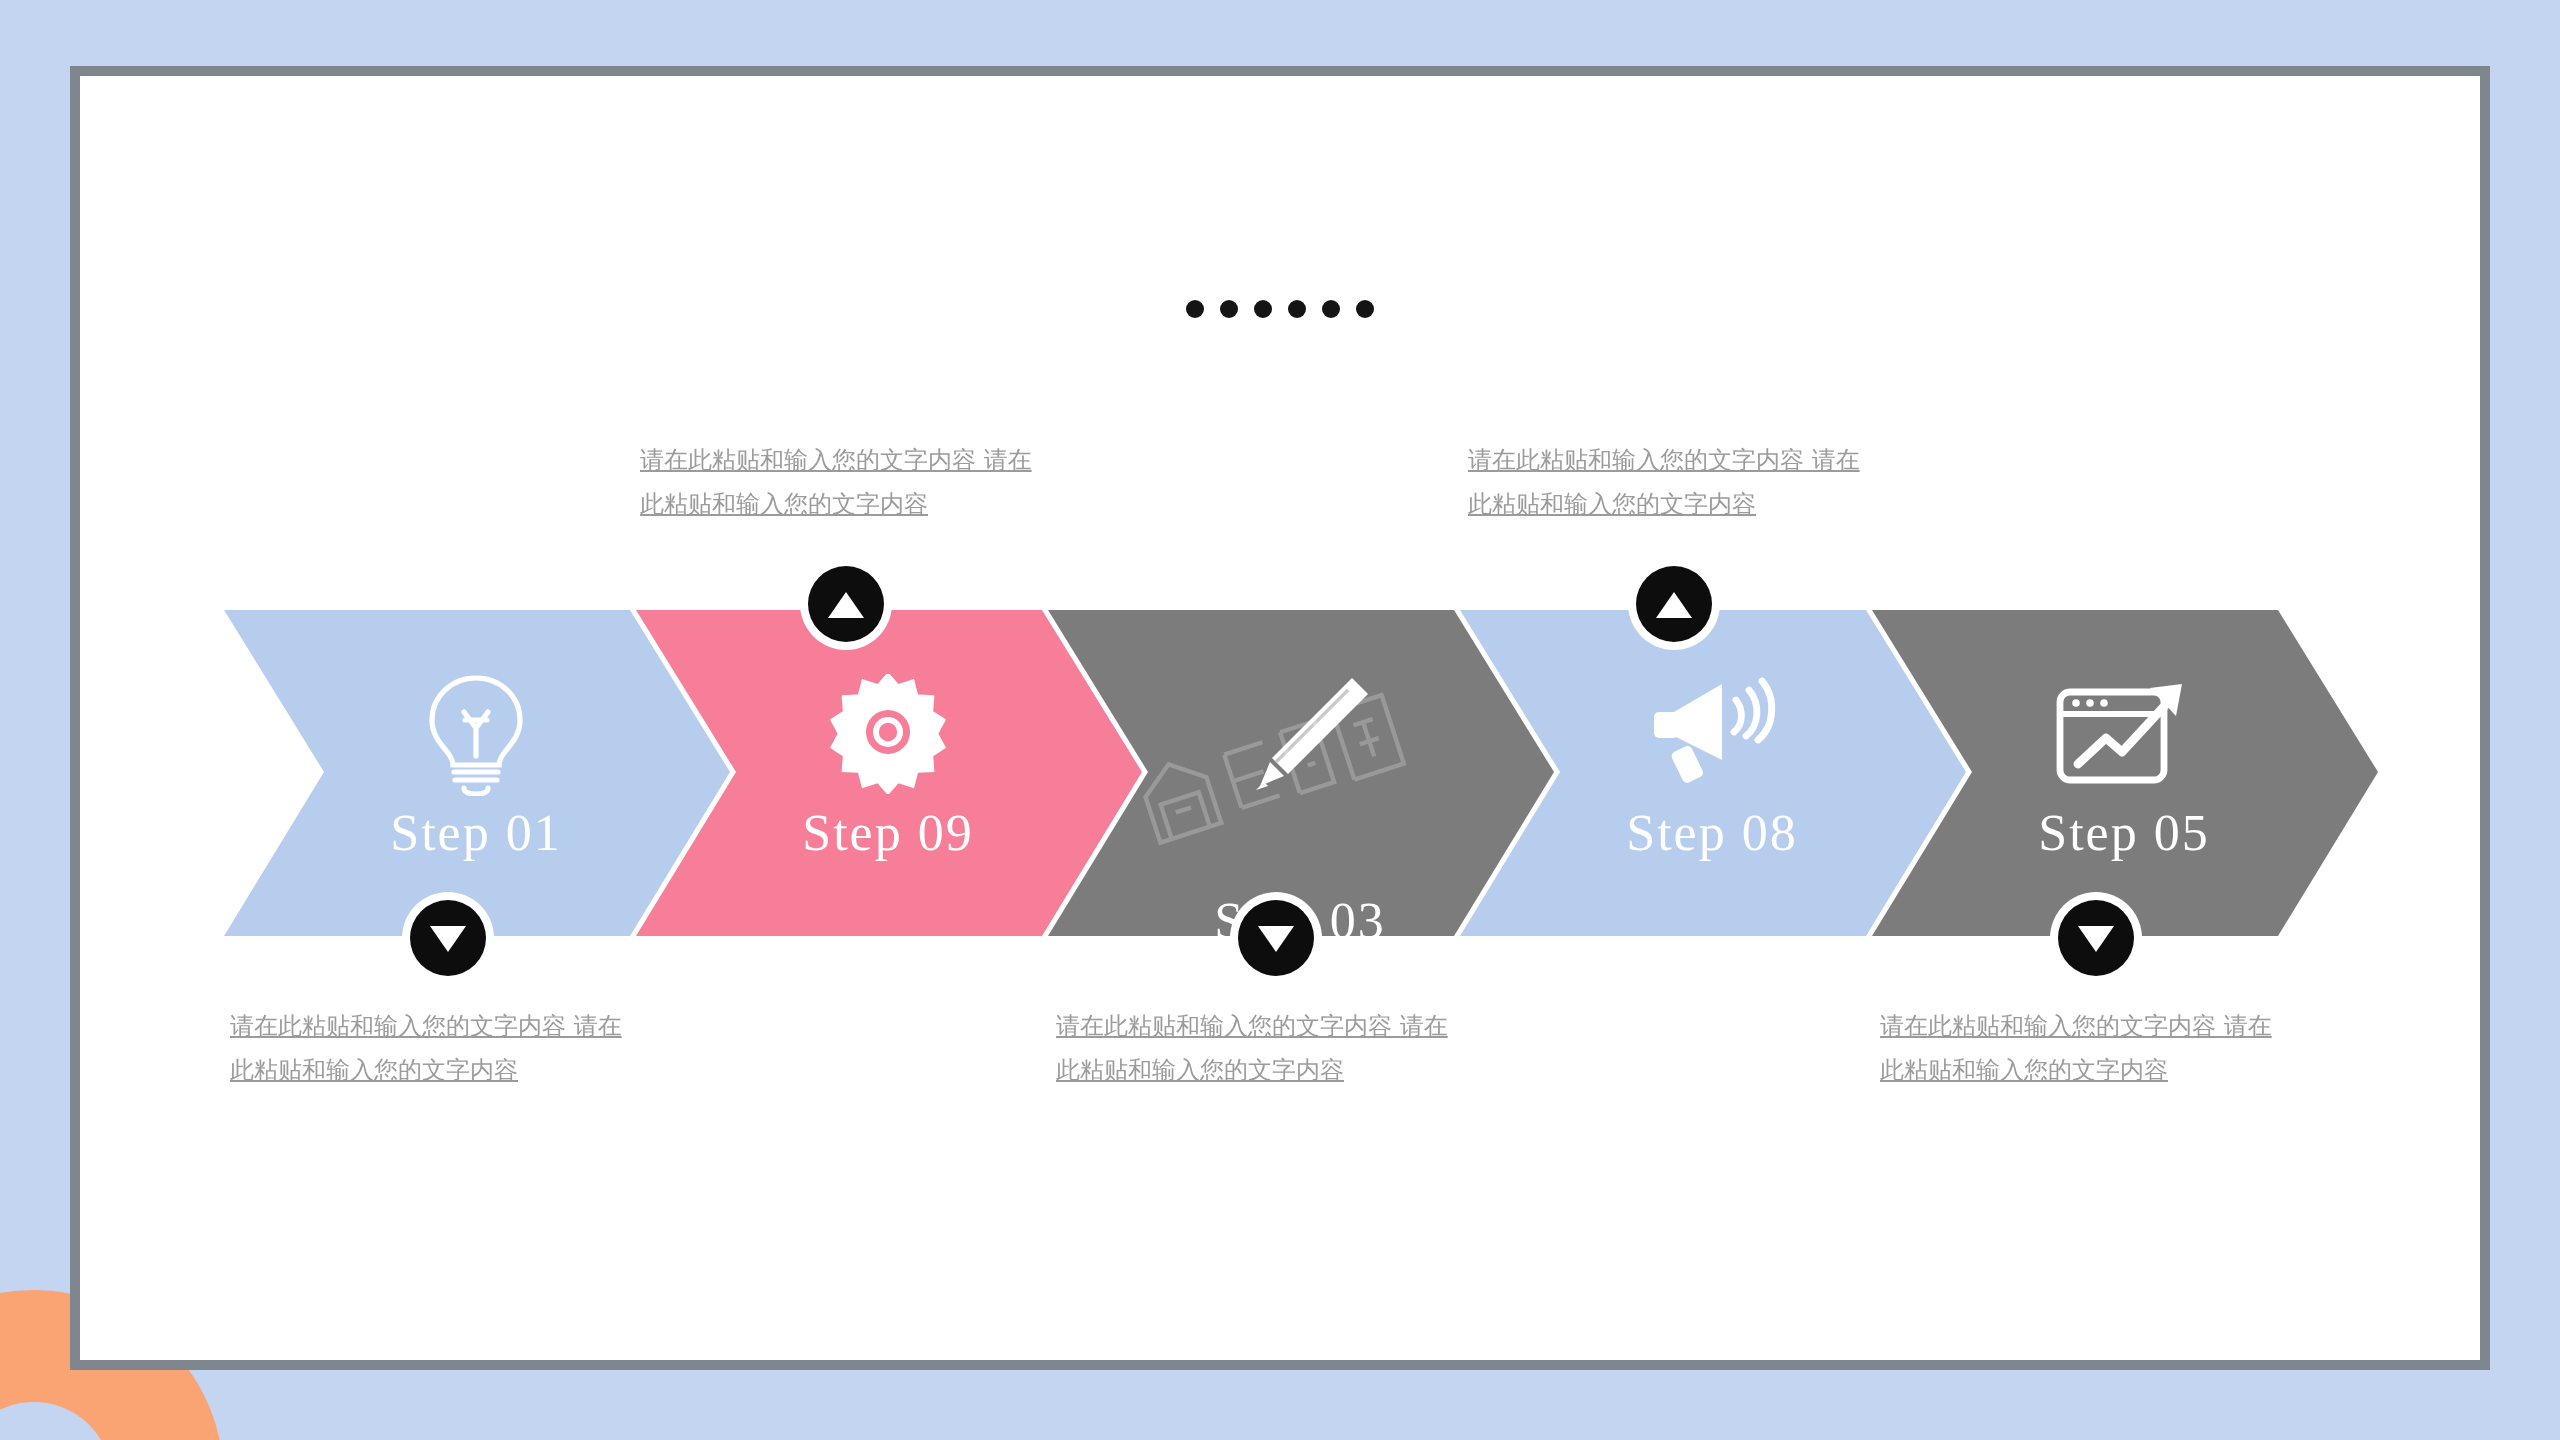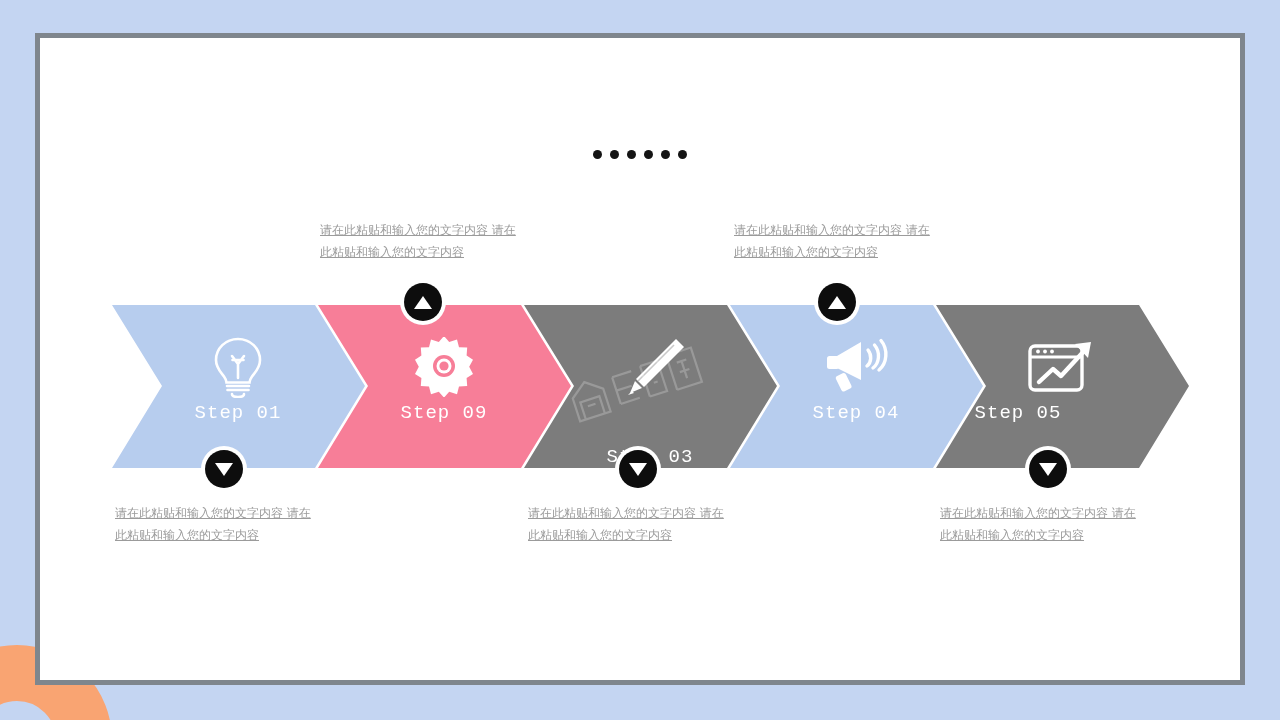--- a/index.html
+++ b/index.html
@@ -92,22 +92,22 @@
     align-items: center;
     justify-content: center;
   }
   .step-icon svg { display: block; }
 
   .step-label {
     position: absolute;
     top: 364px;
     width: 200px;
     text-align: center;
-    font-family: Liberation Mono, monospace;
-    font-size: 19px;
+    font-family: Liberation Serif, serif;
+    font-size: 26px;
     letter-spacing: 1px;
     color: #ffffff;
   }
 
   
   .marker {
     position: absolute;
     width: 38px;
     height: 38px;
     border-radius: 50%;
@@ -245,34 +245,34 @@
             <rect x="4" y="20" width="12" height="13" rx="2.5"></rect>
             <rect x="15" y="38" width="11" height="17" rx="2.5" transform="rotate(-26 20 46)"></rect>
           </g>
           <g fill="none" stroke="#ffffff" stroke-width="3.4" stroke-linecap="round">
             <path d="M44,30 C48.5,26.5 49,19 45,14"></path>
             <path d="M50,32 C56.5,27 57.5,16 51.5,9"></path>
             <path d="M56,34 C64,27.5 65.5,13.5 58,4.5"></path>
           </g>
         </svg>
       </div>
-      <div class="step-label" id="lb3" style="left: 716px; color: rgb(255, 255, 255);">Step 04</div>
+      <div class="step-label" id="lb3" style="left: 716px; color: rgb(255, 255, 255);">Step 08</div>
 
       <div class="step-icon" id="ic4" style="left:982px;">
         <svg width="70" height="58" viewBox="0 0 70 58" xmlns="http://www.w3.org/2000/svg">
           <rect x="3" y="8" width="52" height="44" rx="5" fill="none" stroke="#ffffff" stroke-width="3.4"></rect>
           <path d="M3,19 L55,19" stroke="#ffffff" stroke-width="3"></path>
           <circle cx="11" cy="13.5" r="1.9" fill="#ffffff"></circle>
           <circle cx="18" cy="13.5" r="1.9" fill="#ffffff"></circle>
           <circle cx="25" cy="13.5" r="1.9" fill="#ffffff"></circle>
           <path d="M12,44 L26,31 L34,38 L58,12" fill="none" stroke="#ffffff" stroke-width="4.4" stroke-linejoin="round" stroke-linecap="round"></path>
           <path d="M48,6 L64,4 L61,20 Z" fill="#ffffff"></path>
         </svg>
       </div>
-      <div class="step-label" id="lb4" style="left: 878px; color: rgb(255, 255, 255);">Step 05</div>
+      <div class="step-label" id="lb4" style="left: 922px; color: rgb(255, 255, 255);">Step 05</div>
 
       <div class="marker" id="mk0" style="left: 165px; top: 412px; background: rgb(13, 13, 13);">
         <span class="tri-down"></span>
       </div>
       <div class="marker" id="mk1" style="left: 364px; top: 245px; background: rgb(13, 13, 13);">
         <span class="tri-up"></span>
       </div>
       <div class="marker" id="mk2" style="left: 579px; top: 412px; background: rgb(13, 13, 13);">
         <span class="tri-down"></span>
       </div>

